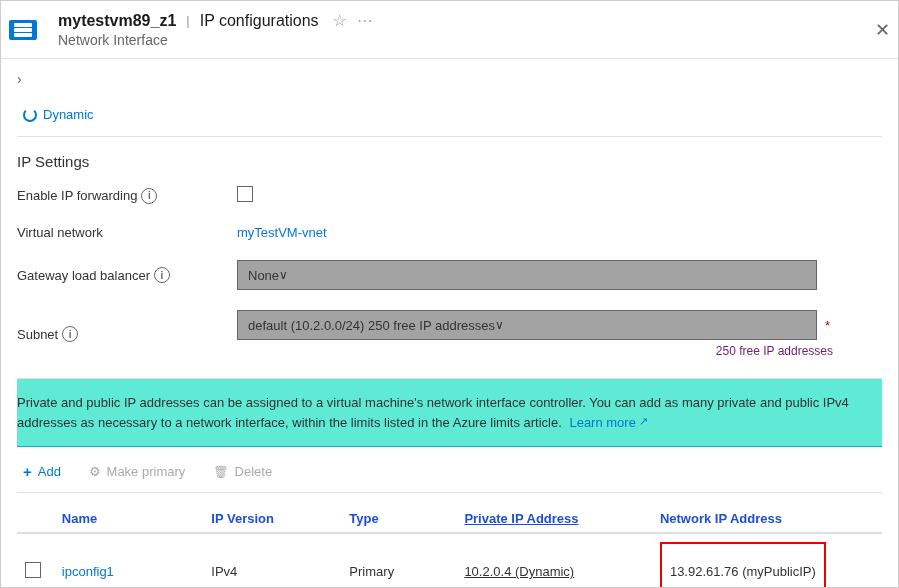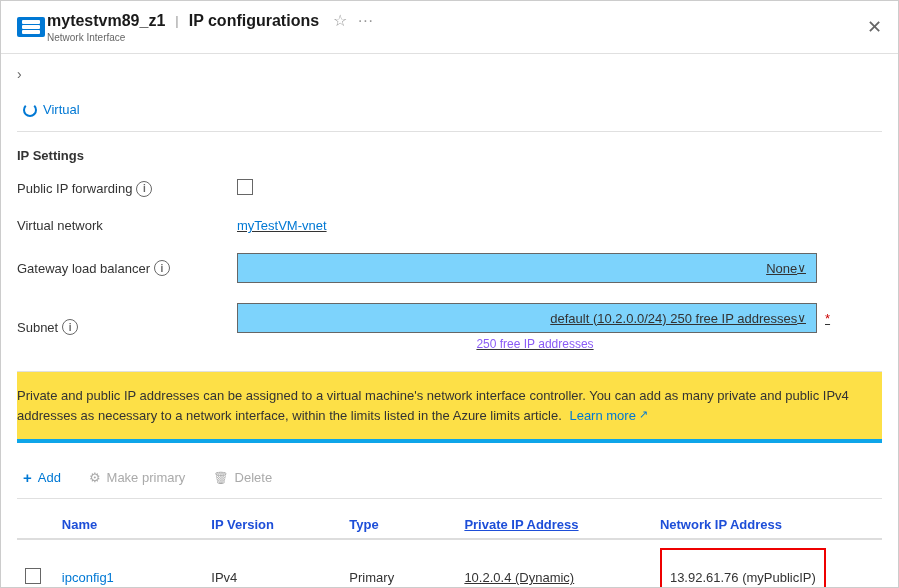--- a/index.html
+++ b/index.html
@@ -1,65 +1,65 @@
 <!DOCTYPE html>
 <html><head>
   <meta charset="utf-8">
   <style>
     * { box-sizing: border-box; margin: 0; padding: 0; }
     body { font-family: 'Segoe UI', Arial, sans-serif; font-size: 13px; color: #333; background: #fff; width: 899px; height: 588px; overflow: hidden; }
 
     .window { width: 899px; height: 588px; border: 1px solid #ccc; display: flex; flex-direction: column; }
 
     
-    .title-bar { display: flex; align-items: center; padding: 10px 16px; border-bottom: 1px solid #e0e0e0; gap: 2px; min-height: 48px; }
+    .title-bar { display: flex; align-items: center; padding: 10px 8px; border-bottom: 1px solid #e0e0e0; gap: 21px; min-height: 48px; }
     .title-icon { width: 28px; height: 20px; background: #0078d4; display: flex; align-items: center; justify-content: center; border-radius: 2px; flex-shrink: 0; }
     .title-icon svg { width: 18px; height: 14px; }
     .title-text { font-size: 16px; font-weight: 600; color: #1a1a1a; }
     .title-divider { color: #999; font-weight: 300; margin: 0 4px; }
-    .title-subtitle { font-size: 16px; color: #1a1a1a; font-weight: bold; }
+    .title-subtitle { font-size: 16px; color: #1a1a1a; }
     .title-star { color: #999; font-size: 16px; cursor: pointer; margin-left: 8px; }
     .title-more { color: #999; font-size: 16px; cursor: pointer; margin-left: 4px; }
     .title-spacer { flex: 1; }
     .title-close { color: #666; font-size: 18px; cursor: pointer; }
 
     .title-bar-inner { display: flex; flex-direction: column; gap: 2px; }
-    .subtitle-row { font-size: 10px; color: #666; }
+    .subtitle-row { font-size: 14px; color: #666; }
 
     
     .content { flex: 1; overflow-y: auto; padding: 0 16px 16px 16px; }
 
     
     .toolbar { display: flex; align-items: center; padding: 10px 0 10px 0; border-bottom: 1px solid #e0e0e0; margin-bottom: 16px; }
     .toolbar-btn { display: flex; align-items: center; gap: 6px; color: #0078d4; cursor: pointer; font-size: 13px; background: none; border: none; padding: 4px 6px; }
 
     
-    .section-title { font-size: 13px; font-weight: 700; margin-bottom: 16px; }
+    .section-title { font-size: 15px; font-weight: 400; margin-bottom: 16px; }
 
     .form-row { display: flex; align-items: center; margin-bottom: 20px; }
     .form-label { width: 220px; color: #333; font-size: 13px; display: flex; align-items: center; gap: 4px; flex-shrink: 0; }
-    .form-control { flex: 1; text-decoration: underline; }
+    .form-control { flex: 1; }
 
     .info-icon { display: inline-flex; align-items: center; justify-content: center; width: 16px; height: 16px; border-radius: 50%; border: 1px solid #666; color: #666; font-size: 10px; font-weight: bold; cursor: pointer; flex-shrink: 0; }
 
     
     .checkbox-input { width: 16px; height: 16px; border: 1px solid #666; display: inline-block; cursor: pointer; }
 
     
     .azure-link { color: #0078d4; text-decoration: none; cursor: pointer; }
 
     
-    .select-box { width: 100%; max-width: 580px; height: 30px; border: 1px solid #666; display: flex; align-items: center; justify-content: flex-end; padding: 8px 10px; cursor: pointer; background: #7dd3fc; font-size: 13px; }
+    .select-box { width: 100%; max-width: 580px; height: 30px; border: 1px solid #666; display: flex; align-items: center; justify-content: flex-start; padding: 8px 10px; cursor: pointer; background: #a3a3a3; font-size: 13px; }
     .select-box .chevron { color: #333; font-size: 12px; }
     .required-star { color: #c00; margin-left: 4px; }
 
-    .free-ip-note { text-align: center; color: #8b5cf6; font-size: 12px; max-width: 596px; margin-top: 4px; }
-
-    
-    .info-box { background: #fde047; border: none; padding: 12px 0; font-size: 13px; color: #333; line-height: 1.5; margin-bottom: 14px; border-top: 1px solid #e0e0e0; border-bottom: 4px solid #0ea5e9; padding-top: 14px; padding-bottom: 14px; }
+    .free-ip-note { text-align: right; color: #701a75; font-size: 12px; max-width: 596px; margin-top: 4px; }
+
+    
+    .info-box { background: #5eead4; border: none; padding: 12px 0; font-size: 13px; color: #333; line-height: 1.5; margin-bottom: 4px; border-top: 1px solid #e0e0e0; border-bottom: 1px solid #0ea5e9; padding-top: 14px; padding-bottom: 14px; }
     .info-box .learn-more-link { color: #0078d4; text-decoration: none; cursor: pointer; display: inline-flex; align-items: flex-start; gap: 3px; }
 
     
     .action-bar { display: flex; align-items: center; gap: 16px; padding: 8px 0; border-bottom: 1px solid #e0e0e0; margin-bottom: 12px; }
     .action-btn { display: flex; align-items: center; gap: 6px; font-size: 13px; cursor: pointer; color: #0078d4; background: none; border: none; padding: 4px 6px; }
     .action-btn.disabled { color: #aaa; cursor: default; }
 
     
     .data-table { width: 100%; border-collapse: collapse; }
     .data-table th { text-align: left; font-weight: 700; font-size: 13px; padding: 6px 8px; border-bottom: 2px solid #ddd; color: #1d4ed8; }
@@ -107,30 +107,30 @@
 
   <div class="content">
 
     <div style="display:flex; align-items:center; padding: 4px 0 6px 0;">
       <span class="expand-nav">›</span>
     </div>
 
     <div class="toolbar">
       <button class="toolbar-btn">
         <span style="display:inline-block; width:14px; height:14px; border:2px solid #0078d4; border-top-color:transparent; border-radius:50%;"></span>
-        <span>Virtual</span>
+        <span>Dynamic</span>
       </button>
     </div>
 
     <div>
       <div class="section-title">IP Settings</div>
 
       <div class="form-row">
         <div class="form-label">
-          <span>Public IP forwarding</span>
+          <span>Enable IP forwarding</span>
           <span class="info-icon">i</span>
         </div>
         <div class="form-control">
           <span class="checkbox-input"></span>
         </div>
       </div>
 
       <div class="form-row">
         <div class="form-label">
           <span>Virtual network</span>

